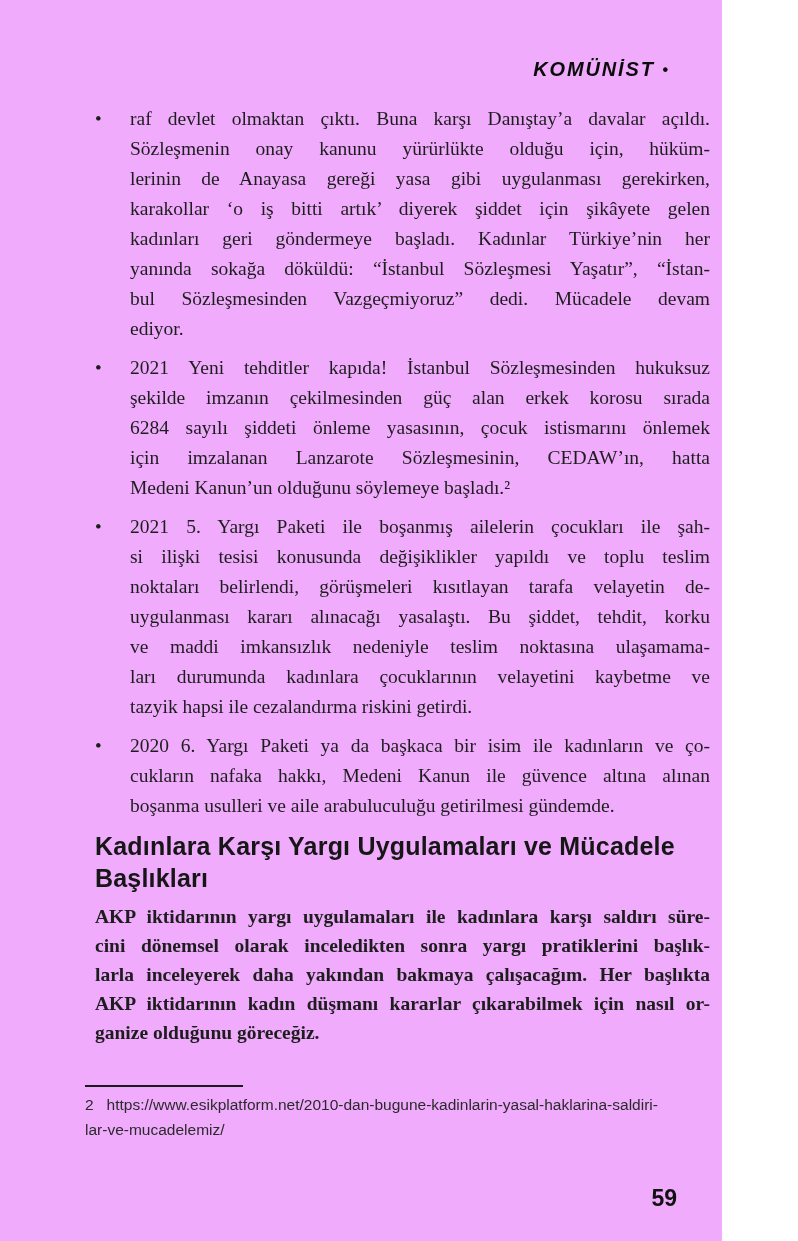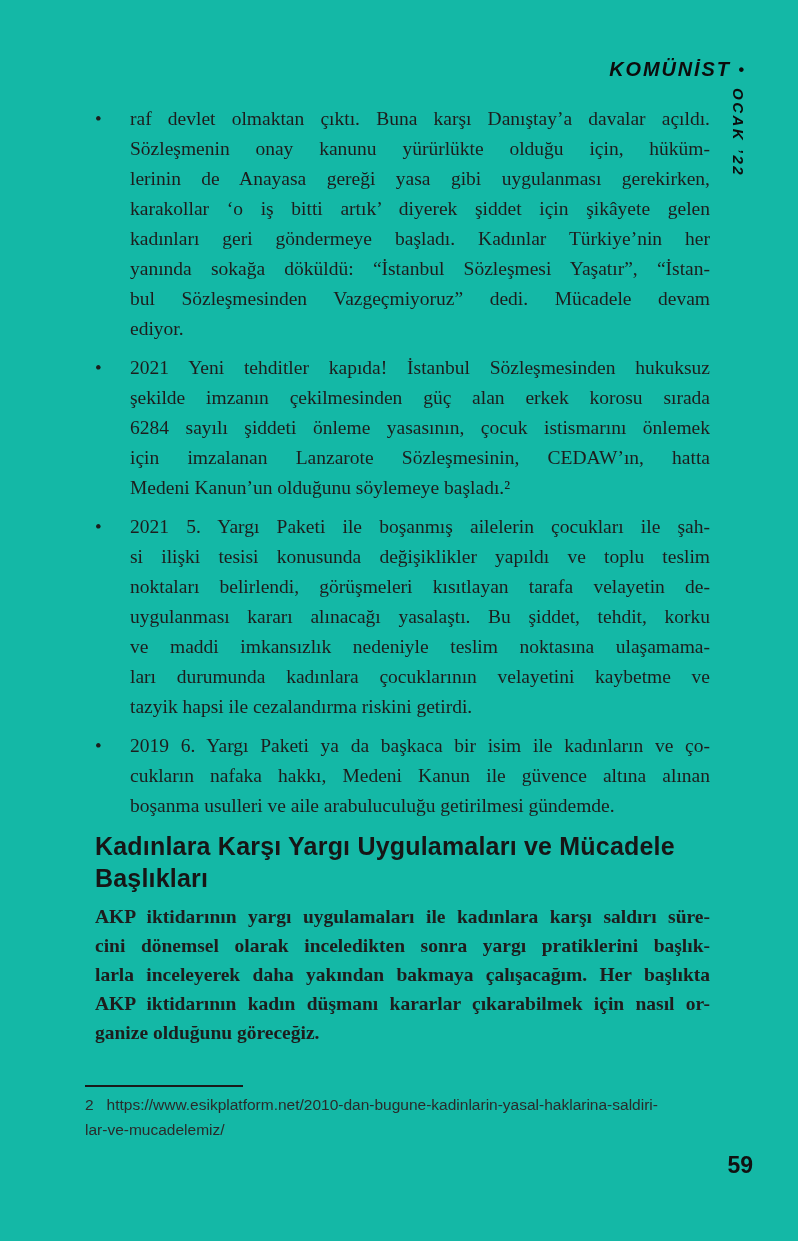--- a/index.html
+++ b/index.html
@@ -2,23 +2,23 @@
 <html><head>
 <meta charset="utf-8">
 <style>
   html, body {
     margin: 0;
     padding: 0;
     background: #ffffff;
   }
   .page {
     position: relative;
-    width: 798px;
+    width: 722px;
     height: 1241px;
-    background: #14b8a6;
+    background: #f0abfc;
     color: #1d1d1d;
     overflow: hidden;
     font-family: "Liberation Serif", serif;
   }
 
   
   .masthead {
     position: absolute;
     top: 57px;
     right: 52px;
@@ -115,21 +115,21 @@
     font-family: "Liberation Sans", sans-serif;
     font-size: 15.5px;
     line-height: 25px;
     color: #2a2a2a;
     white-space: pre-wrap;
   }
 
   .page-number {
     position: absolute;
     right: 45px;
-    top: 1152px;
+    top: 1185px;
     font-family: "Liberation Sans", sans-serif;
     font-weight: 700;
     font-size: 23px;
     color: #111111;
   }
 </style>
 </head>
 <body>
 
 <div class="page">
@@ -176,21 +176,21 @@
           <div class="jl">uygulanması kararı alınacağı yasalaştı. Bu şiddet, tehdit, korku</div>
           <div class="jl">ve maddi imkansızlık nedeniyle teslim noktasına ulaşamama-</div>
           <div class="jl">ları durumunda kadınlara çocuklarının velayetini kaybetme ve</div>
           <div class="jl jl-last">tazyik hapsi ile cezalandırma riskini getirdi.</div>
         </div>
     </div>
 
     <div class="bullet-item">
       <div class="bullet-marker">•</div>
       <div class="bullet-body">
-          <div class="jl">2019 6. Yargı Paketi ya da başkaca bir isim ile kadınların ve ço-</div>
+          <div class="jl">2020 6. Yargı Paketi ya da başkaca bir isim ile kadınların ve ço-</div>
           <div class="jl">cukların nafaka hakkı, Medeni Kanun ile güvence altına alınan</div>
           <div class="jl jl-last">boşanma usulleri ve aile arabuluculuğu getirilmesi gündemde.</div>
         </div>
     </div>
 
     <h2 class="section-heading">Kadınlara Karşı Yargı Uygulamaları ve Mücadele
 Başlıkları</h2>
 
     <div class="body-paragraph">
         <div class="jl">AKP iktidarının yargı uygulamaları ile kadınlara karşı saldırı süre-</div>

